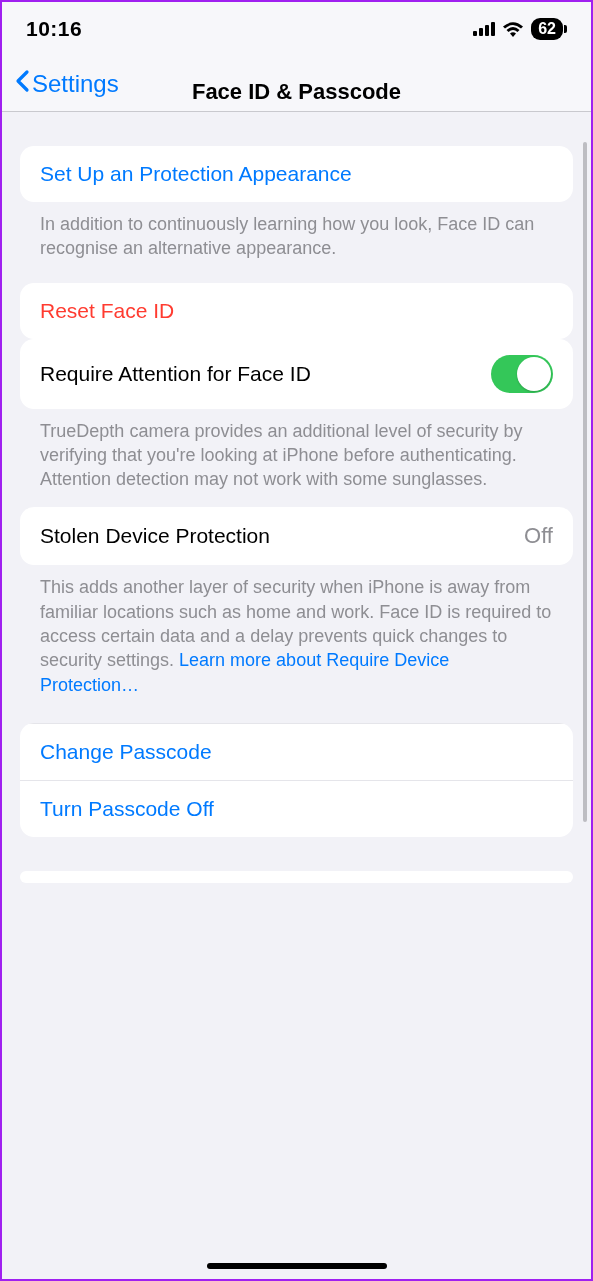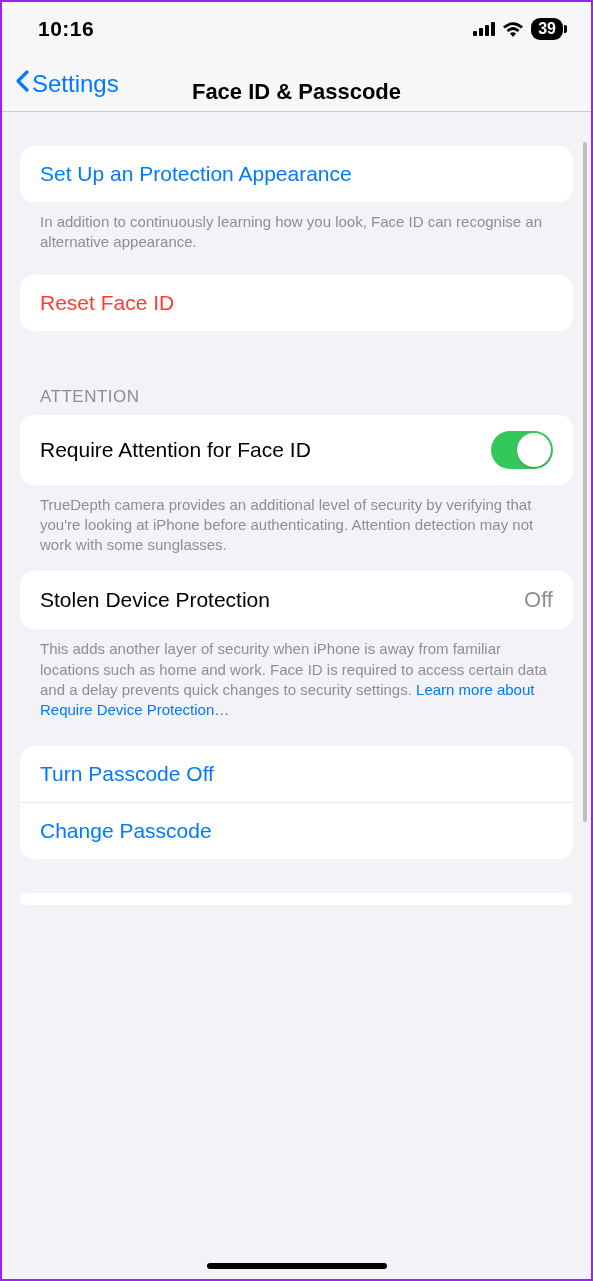--- a/index.html
+++ b/index.html
@@ -10,21 +10,21 @@
       font-family: -apple-system, 'Helvetica Neue', Helvetica, Arial, sans-serif;
       position: relative;
       overflow: hidden;
       border: 2px solid #a020f0;
     }
     .status-bar {
       height: 54px;
       display: flex;
       align-items: center;
       justify-content: space-between;
-      padding: 0 28px 0 36px;
+      padding: 0 28px 0 24px;
       background: #f7f7fa;
     }
     .status-time {
       font-size: 21px;
       font-weight: 600;
       letter-spacing: 0.5px;
     }
     .status-right {
       display: flex;
       align-items: center;
@@ -98,21 +98,21 @@
       min-height: 56px;
     }
     .cell + .cell { border-top: 1px solid #e5e5ea; margin-left: 0; }
     .cell.sep { border-top: 1px solid #e5e5ea; }
     .cell-link { color: #007aff; }
     .cell-destructive { color: #ff3b30; }
     .cell-label { color: #000; }
     .cell-value { color: #8e8e93; font-size: 22px; }
     .footer-text {
       color: #8e8e93;
-      font-size: 15px;
+      font-size: 18px;
       padding: 10px 20px 0 20px;
       line-height: 1.35;
     }
     .footer-text .link-inline { color: #007aff; }
     .section-header {
       color: #8e8e93;
       font-size: 17px;
       letter-spacing: 0.5px;
       padding: 34px 20px 8px 20px;
     }
@@ -177,21 +177,21 @@
           <rect x="12" y="3" width="4" height="11" rx="1" fill="#000"></rect>
           <rect x="18" y="0" width="4" height="14" rx="1" fill="#000"></rect>
         </svg>
     </span>
     <span>
       <svg width="22" height="16" viewBox="0 0 22 16">
           <path d="M11 16 L8 12.5 Q11 10 14 12.5 Z M4.5 9 Q11 3 17.5 9 L15.5 11 Q11 7 6.5 11 Z M1 5.5 Q11 -3 21 5.5 L19 7.5 Q11 0.5 3 7.5 Z" fill="#000"></path>
         </svg>
     </span>
     <span class="battery-pill">
-        <span>39</span>
+        <span>62</span>
       </span>
   </div>
 </div>
 
 <div class="nav-bar">
   <div class="back-btn">
     <span>
       <svg width="16" height="24" viewBox="0 0 16 24">
           <path d="M13 3 L4 12 L13 21" stroke="#007aff" stroke-width="3.2" fill="none" stroke-linecap="round" stroke-linejoin="round"></path>
         </svg>
@@ -212,21 +212,20 @@
   <div class="footer-text">In addition to continuously learning how you look, Face ID can recognise an alternative appearance.</div>
 
   <div class="gap-sm" style="height:22px;"></div>
 
   <div class="cell-group">
     <div class="cell cell-destructive">
       <span>Reset Face ID</span>
     </div>
   </div>
 
-  <div class="section-header" style="padding-top:56px;">ATTENTION</div>
 
   <div class="cell-group">
     <div class="cell">
       <span class="cell-label">Require Attention for Face ID</span>
       <div class="toggle"></div>
     </div>
   </div>
   <div class="footer-text">TrueDepth camera provides an additional level of security by verifying that you're looking at iPhone before authenticating. Attention detection may not work with some sunglasses.</div>
 
 
@@ -238,26 +237,26 @@
       <span class="cell-value">Off</span>
     </div>
   </div>
   <div class="footer-text">
     <span>This adds another layer of security when iPhone is away from familiar locations such as home and work. Face ID is required to access certain data and a delay prevents quick changes to security settings. </span><span class="link-inline">Learn more about Require Device Protection…</span>
   </div>
 
   <div class="gap-sm" style="height:26px;"></div>
 
   <div class="cell-group">
+    <div class="cell cell-link sep">
+      <span>Change Passcode</span>
+    </div>
     <div class="cell cell-link">
       <span>Turn Passcode Off</span>
     </div>
-    <div class="cell cell-link sep">
-      <span>Change Passcode</span>
-    </div>
   </div>
 
   <div class="gap"></div>
   <div class="cell-group" style="height:12px;"></div>
 
 </div>
 
 <div class="scrollbar"></div>
 <div class="home-indicator"></div>
 

